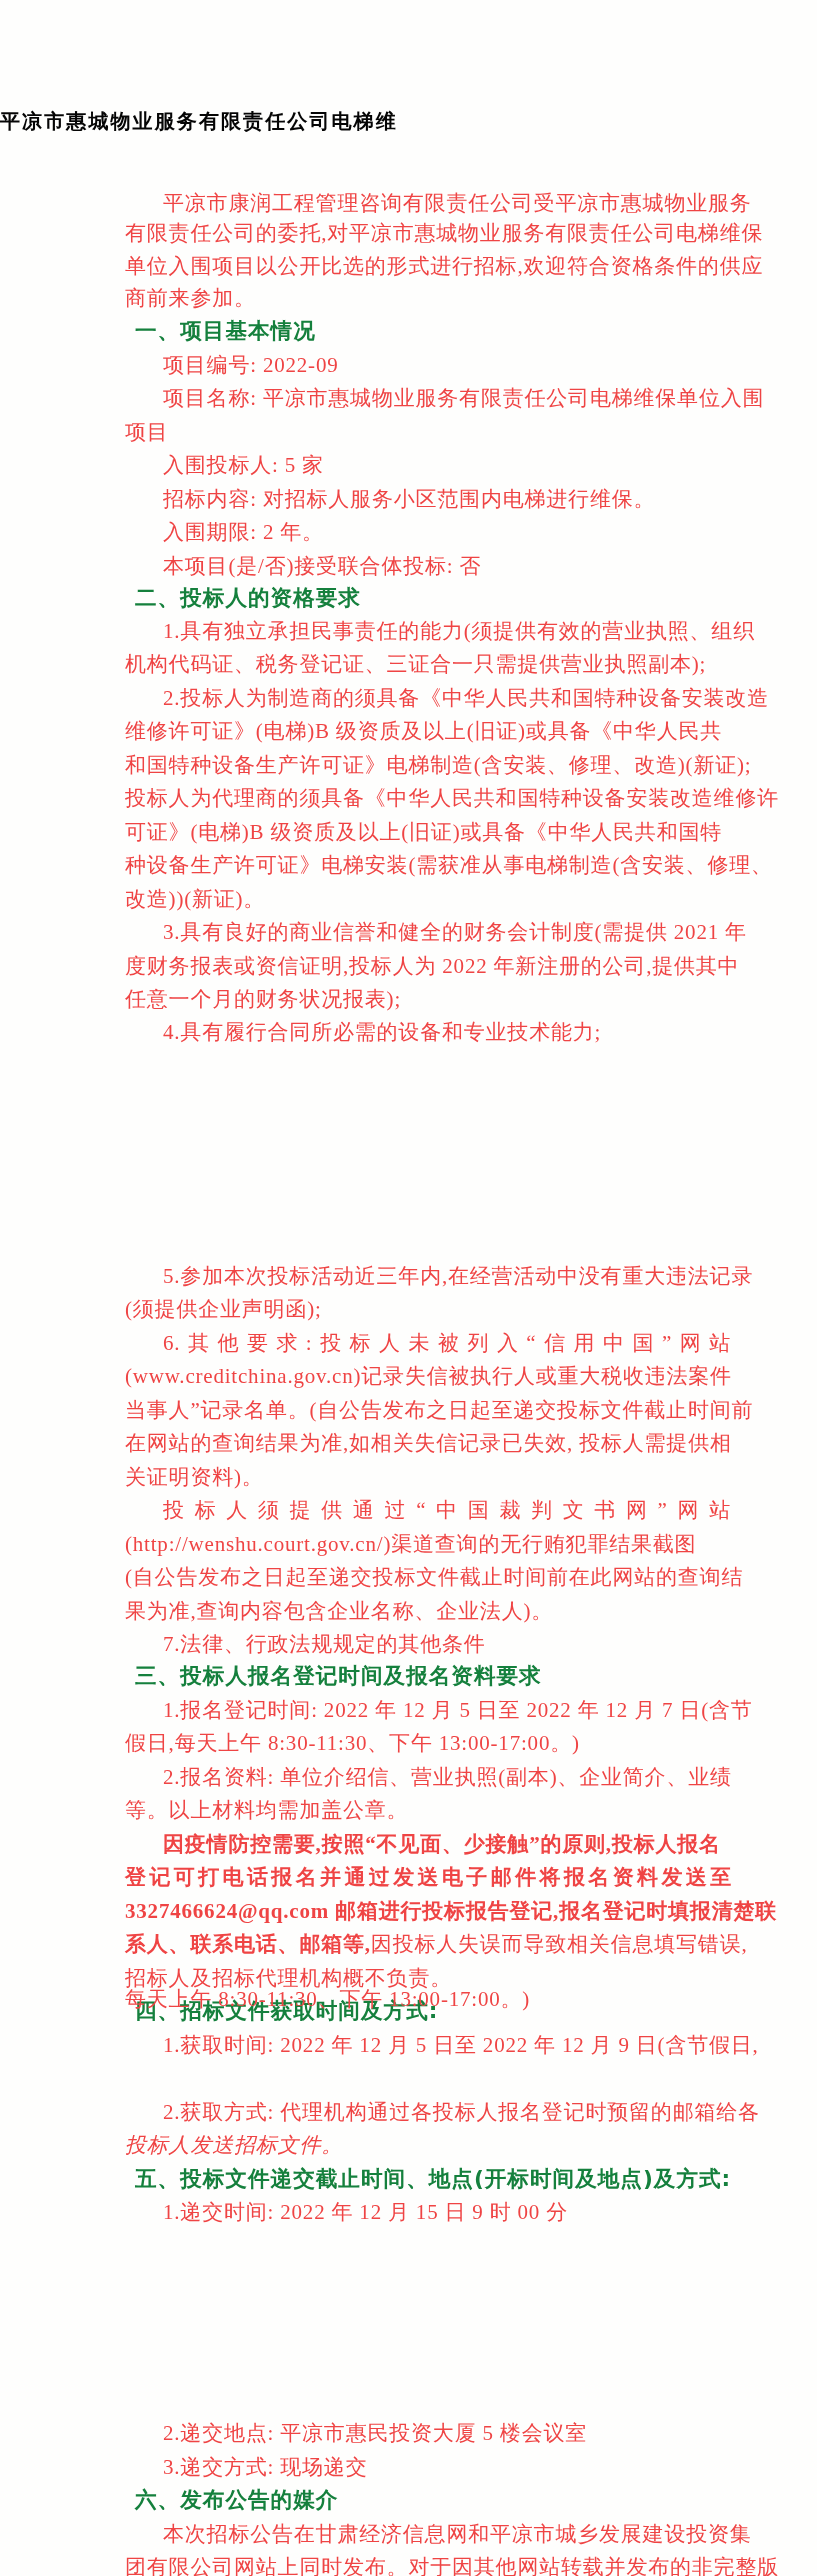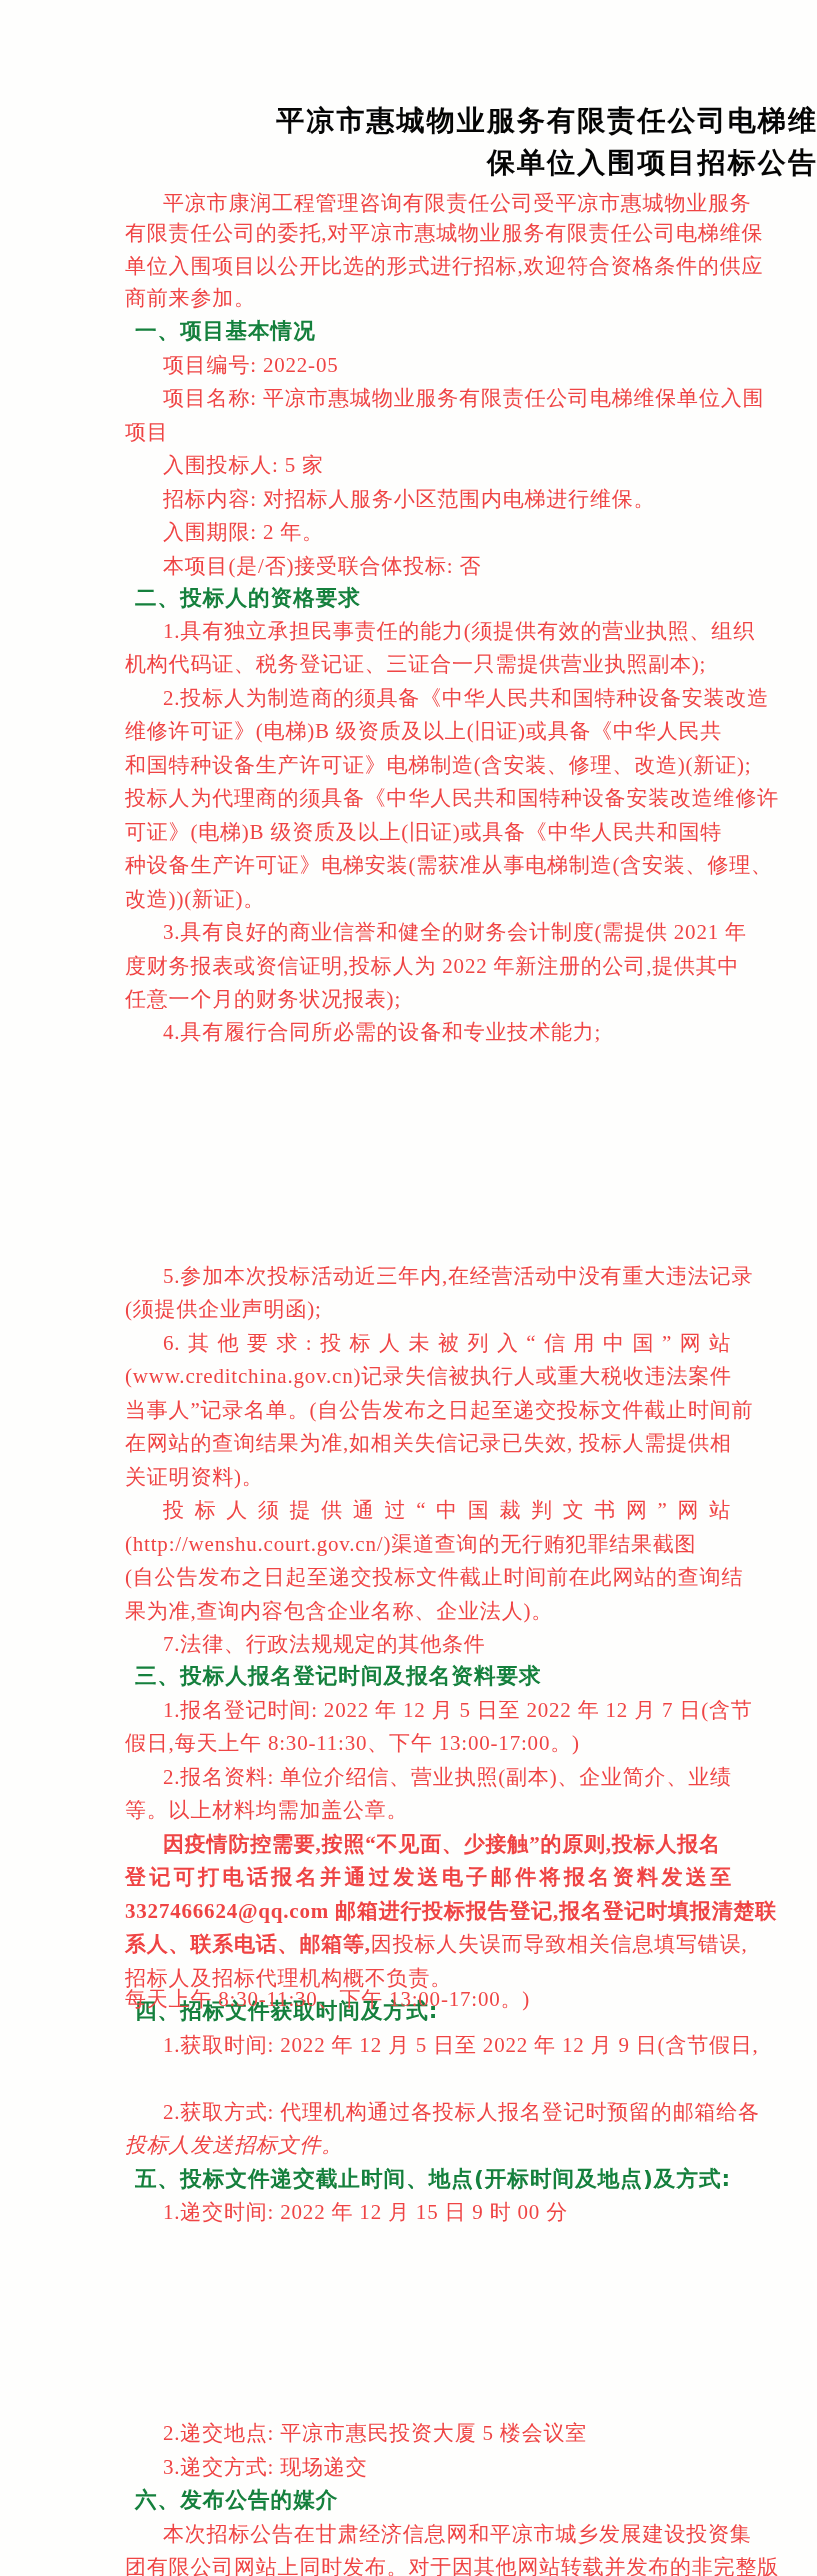--- a/index.html
+++ b/index.html
@@ -5,23 +5,23 @@
   html,body{margin:0;padding:0;background:#ffffff;}
   .page{
     position:relative;
     width:818px;height:3469px;
     background:#fefefdff;
     overflow:hidden;
     font-family:"Liberation Serif","DejaVu Serif",serif;
   }
   .title{
     position:absolute;top:100px;left:0;width:818px;
-    text-align:right;
+    text-align:left;
     font-family:"DejaVu Sans","Liberation Sans",sans-serif;
-    font-weight:700;font-size:28px;line-height:42px;letter-spacing:2.1px;
+    font-weight:700;font-size:20px;line-height:42px;letter-spacing:2.1px;
     color:#050505;margin:0;
   }
   .title .tl{display:block;}
   .line{
     position:absolute;
     transform:translateY(-52%);
     font-size:21px;line-height:1.25;
     letter-spacing:0.8px;
     color:#ef4444;
     white-space:pre;
@@ -38,30 +38,29 @@
     text-align-last:justify;
   }
 </style>
 </head>
 <body>
 
 <div class="page">
 
   <h1 class="title">
     <span class="tl">平凉市惠城物业服务有限责任公司电梯维</span>
-    <span class="tl">保单位入围项目招标公告</span>
   </h1>
 
   <div id="lines-root">
       <div class="line" style="top: 204px; left: 163px;">平凉市康润工程管理咨询有限责任公司受平凉市惠城物业服务</div>
       <div class="line" style="top: 234px; left: 125px;">有限责任公司的委托,对平凉市惠城物业服务有限责任公司电梯维保</div>
       <div class="line" style="top: 267px; left: 125px;">单位入围项目以公开比选的形式进行招标,欢迎符合资格条件的供应</div>
       <div class="line" style="top: 299px; left: 125px;">商前来参加。</div>
       <div class="line h" style="top: 332px; left: 135px;">一、项目基本情况</div>
-      <div class="line" style="top: 366px; left: 163px;">项目编号: 2022-05</div>
+      <div class="line" style="top: 366px; left: 163px;">项目编号: 2022-09</div>
       <div class="line" style="top: 399px; left: 163px;">项目名称: 平凉市惠城物业服务有限责任公司电梯维保单位入围</div>
       <div class="line" style="top: 433px; left: 125px;">项目</div>
       <div class="line" style="top: 466px; left: 163px;">入围投标人: 5 家</div>
       <div class="line" style="top: 500px; left: 163px;">招标内容: 对招标人服务小区范围内电梯进行维保。</div>
       <div class="line" style="top: 533px; left: 163px;">入围期限: 2 年。</div>
       <div class="line" style="top: 567px; left: 163px;">本项目(是/否)接受联合体投标: 否</div>
       <div class="line h" style="top: 599px; left: 135px;">二、投标人的资格要求</div>
       <div class="line" style="top: 632px; left: 163px;">1.具有独立承担民事责任的能力(须提供有效的营业执照、组织</div>
       <div class="line" style="top: 665px; left: 125px;">机构代码证、税务登记证、三证合一只需提供营业执照副本);</div>
       <div class="line" style="top: 699px; left: 163px;">2.投标人为制造商的须具备《中华人民共和国特种设备安装改造</div>

